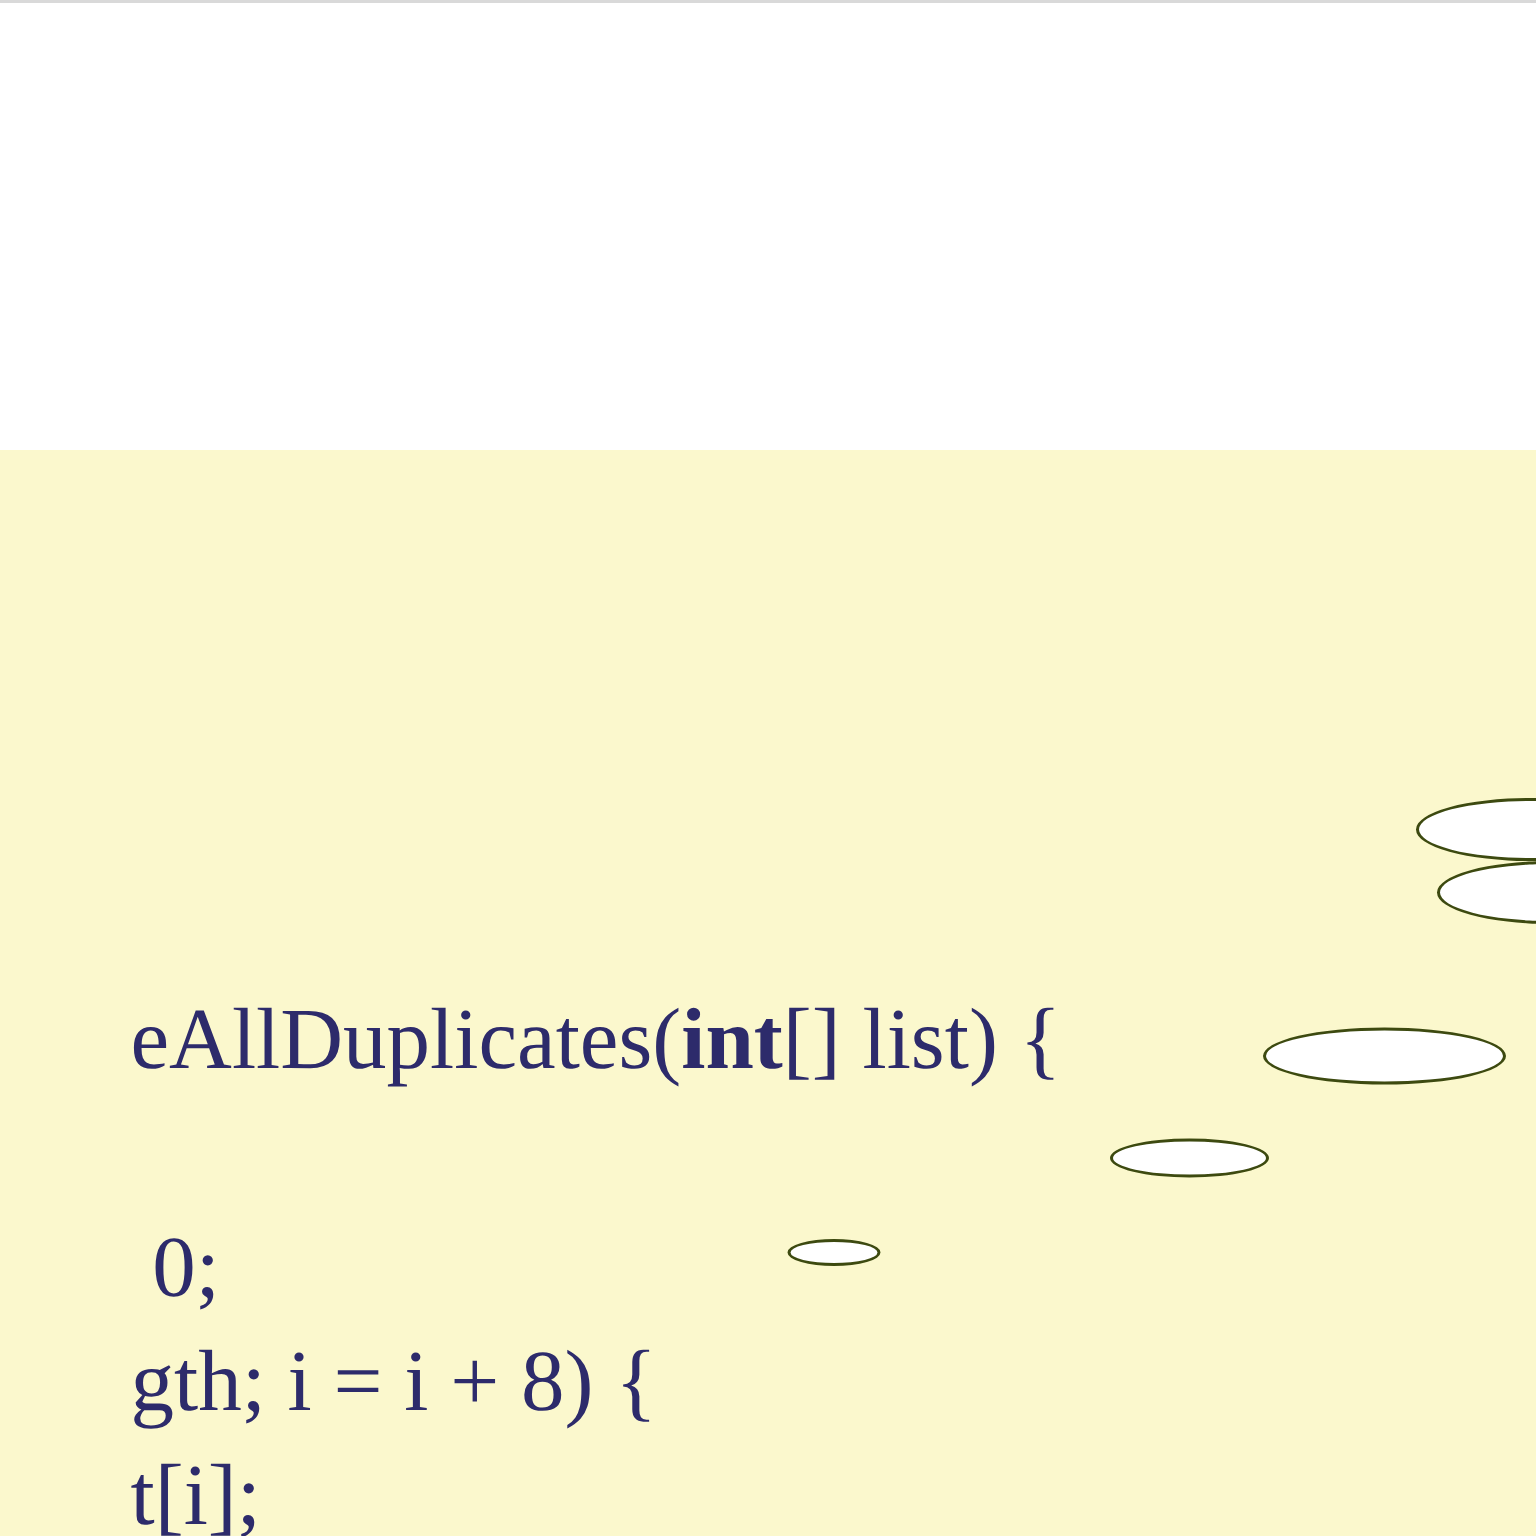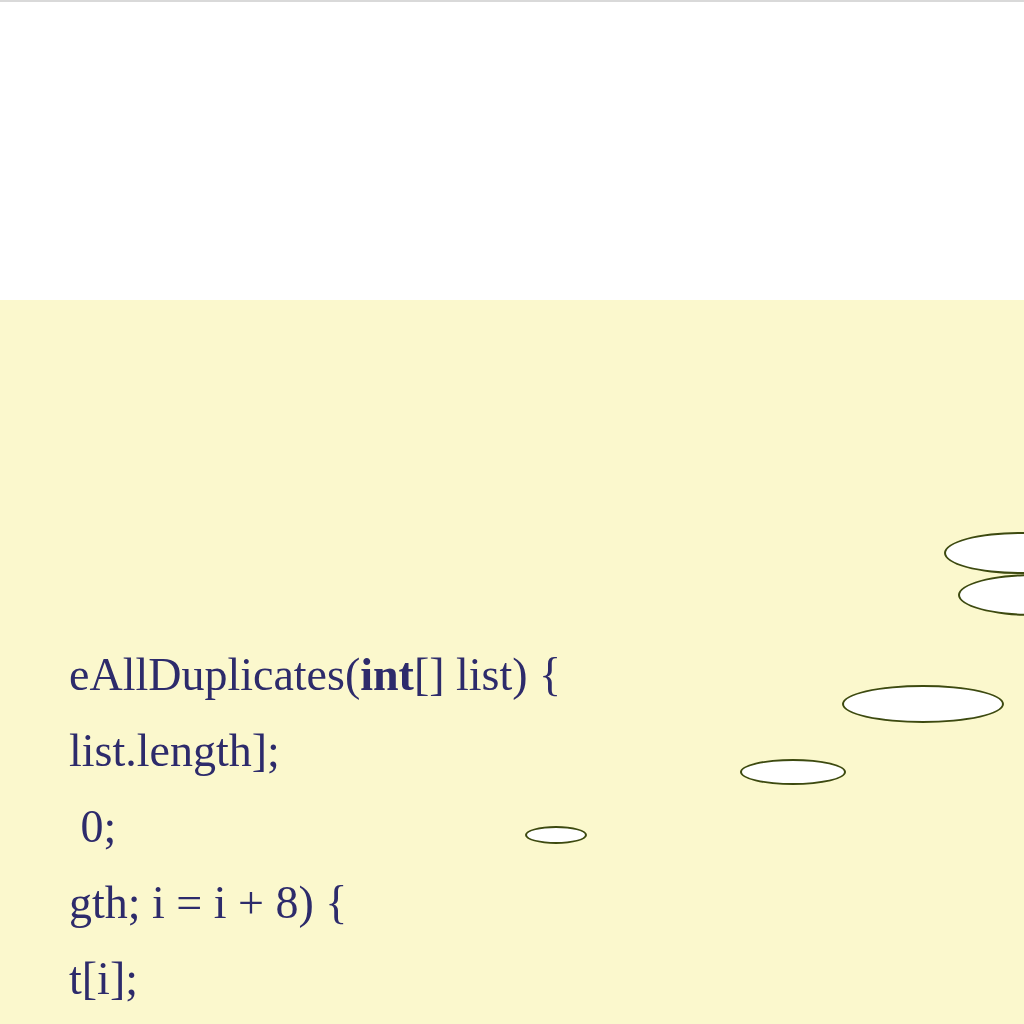--- a/index.html
+++ b/index.html
@@ -30,21 +30,21 @@
     top: 300px;
     width: 1700px;
     height: 900px;
     background: #fbf8cd;
     overflow: hidden;
   }
   .codeline {
     position: absolute;
     white-space: pre;
     color: #2d2b6b;
-    font-size: 46px;
+    font-size: 58px;
     line-height: 1;
     font-family: Georgia, 'Times New Roman', serif;
     text-align: center;
   }
   .kw { font-weight: 700; }
   .ellipse {
     position: absolute;
     border: 2px solid #3d4a10;
     background: #ffffff;
     border-radius: 50%;
@@ -55,23 +55,20 @@
 
 <div class="page">
   <div class="topdivider"></div>
 
   <div class="codebox">
 
     <div class="codeline" style="left:440px; top:306px;">
       <span>eAllDuplicates(</span><span class="kw">int</span><span>[] list) {</span>
     </div>
 
-    <div class="codeline" style="left:440px; top:382px;">
-      <span>list.length];</span>
-    </div>
 
     <div class="codeline" style="left:440px; top:458px;">
       <span> 0;</span>
     </div>
 
     <div class="codeline" style="left:440px; top:534px;">
       <span>gth; i = i + 8) {</span>
     </div>
 
     <div class="codeline" style="left:440px; top:610px;">

